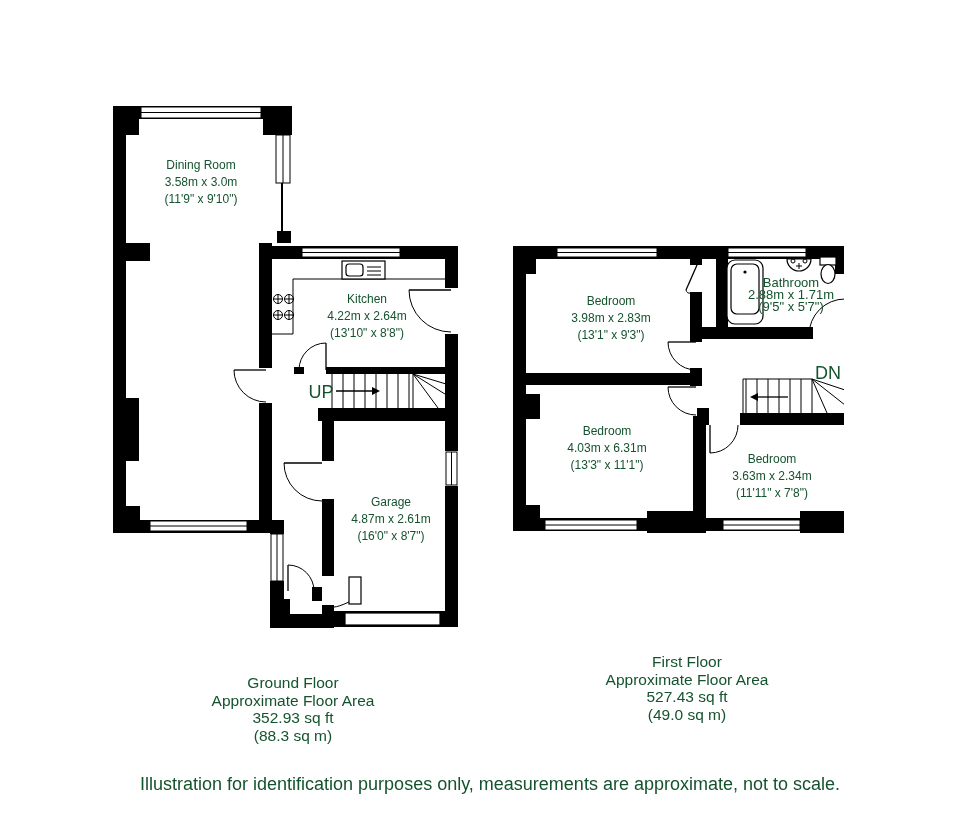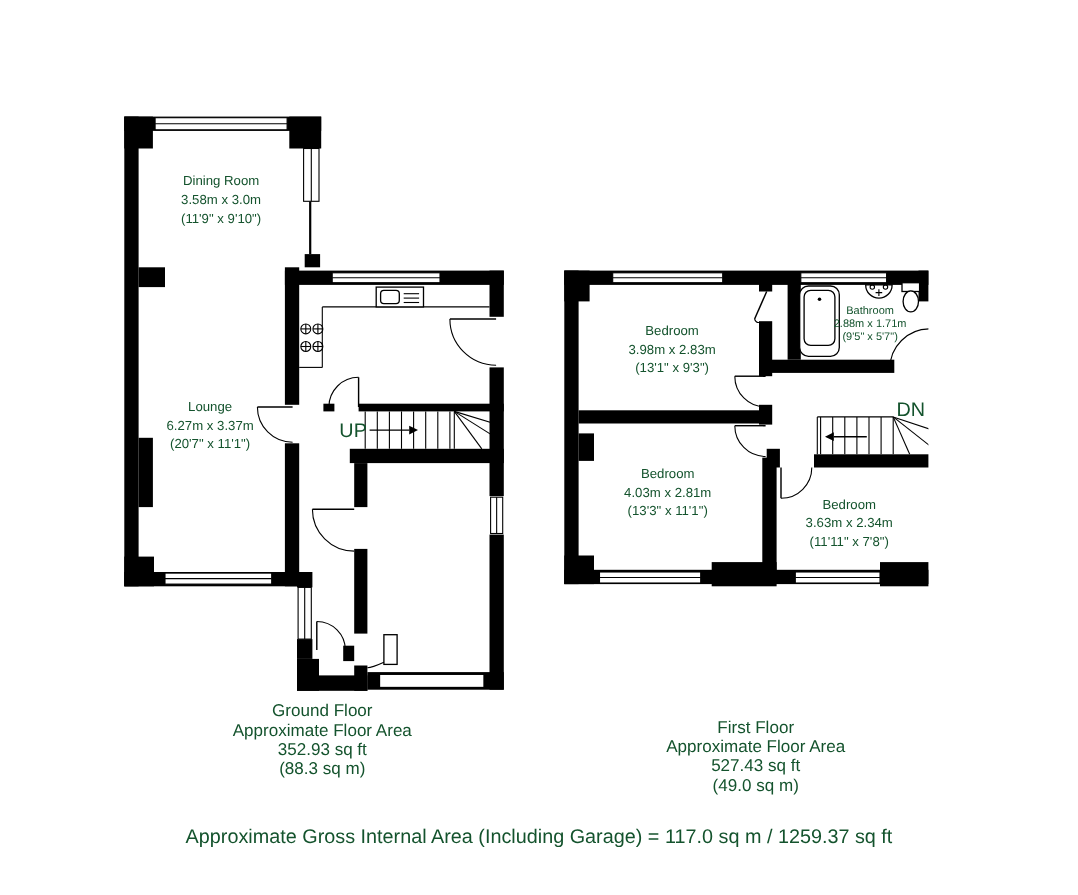--- a/index.html
+++ b/index.html
@@ -7,21 +7,21 @@
           font-family:"Liberation Sans",sans-serif;color:#14532d;margin-top:31px;}
   svg{position:absolute;left:0;top:0;}
   .wall{fill:#000;}
   .win{fill:#fff;stroke:#000;stroke-width:1;}
   .thin{stroke:#000;stroke-width:1;fill:none;}
   .door{stroke:#000;stroke-width:1.3;fill:none;}
   .arc{stroke:#000;stroke-width:1;fill:none;}
   .fix{fill:#fff;stroke:#000;stroke-width:1.2;}
   .lbl{position:absolute;transform:translate(-50%,-50%);text-align:center;
        font-size:12px;line-height:17px;white-space:nowrap;}
-  .lbl.small{font-size:10px;line-height:12px;}
+  .lbl.small{font-size:13px;line-height:12px;}
   .dir{position:absolute;transform:translate(-50%,-50%);font-size:18px;}
   .floorfoot{position:absolute;transform:translate(-50%,-50%);text-align:center;
              font-size:15.5px;line-height:17.5px;white-space:nowrap;}
   .gross{position:absolute;left:0;width:980px;text-align:center;font-size:18px;line-height:24px;}
 </style>
 </head>
 <body>
 
 <div class="canvas">
 
@@ -280,57 +280,62 @@
           </g>
     </g>
   </g>
 </svg>
 
 <div class="lbl" style="left:201px;top:151px">
   <div>Dining Room</div>
   <div>3.58m x 3.0m</div>
   <div>(11'9" x 9'10")</div>
 </div>
-<div class="lbl" style="left:191px;top:356px">
-  <div>Lounge</div>
-  <div>6.27m x 3.37m</div>
-  <div>(20'7" x 11'1")</div>
+<div class="lbl" style="left:367px;top:285px">
+  <div>Kitchen</div>
+  <div>4.22m x 2.64m</div>
+  <div>(13'10" x 8'8")</div>
+</div>
+<div class="lbl" style="left:391px;top:488px">
+  <div>Garage</div>
+  <div>4.87m x 2.61m</div>
+  <div>(16'0" x 8'7")</div>
 </div>
 <div class="dir" style="left:321px;top:361px">UP</div>
 
 <div class="lbl" style="left:611px;top:287px">
   <div>Bedroom</div>
   <div>3.98m x 2.83m</div>
   <div>(13'1" x 9'3")</div>
 </div>
 <div class="lbl small" style="left:791px;top:264px">
   <div>Bathroom</div>
   <div>2.88m x 1.71m</div>
   <div>(9'5" x 5'7")</div>
 </div>
 <div class="lbl" style="left:607px;top:417px">
   <div>Bedroom</div>
-  <div>4.03m x 2.81m</div>
+  <div>4.03m x 6.31m</div>
   <div>(13'3" x 11'1")</div>
 </div>
 <div class="lbl" style="left:772px;top:445px">
   <div>Bedroom</div>
   <div>3.63m x 2.34m</div>
   <div>(11'11" x 7'8")</div>
 </div>
 <div class="dir" style="left:828px;top:342px">DN</div>
 
-<div class="floorfoot" style="left:293px;top:642px">
+<div class="floorfoot" style="left:293px;top:678px">
   <div>Ground Floor</div>
   <div>Approximate Floor Area</div>
   <div>352.93 sq ft</div>
   <div>(88.3 sq m)</div>
 </div>
 <div class="floorfoot" style="left:687px;top:657px">
   <div>First Floor</div>
   <div>Approximate Floor Area</div>
   <div>527.43 sq ft</div>
   <div>(49.0 sq m)</div>
 </div>
 
-<div class="gross" style="top:717px">Approximate Gross Internal Area (Including Garage) = 117.0 sq m / 1259.37 sq ft</div>
+<div class="gross" style="top:741px">Illustration for identification purposes only, measurements are approximate, not to scale.</div>
 
 </div>
 
 </body></html>

